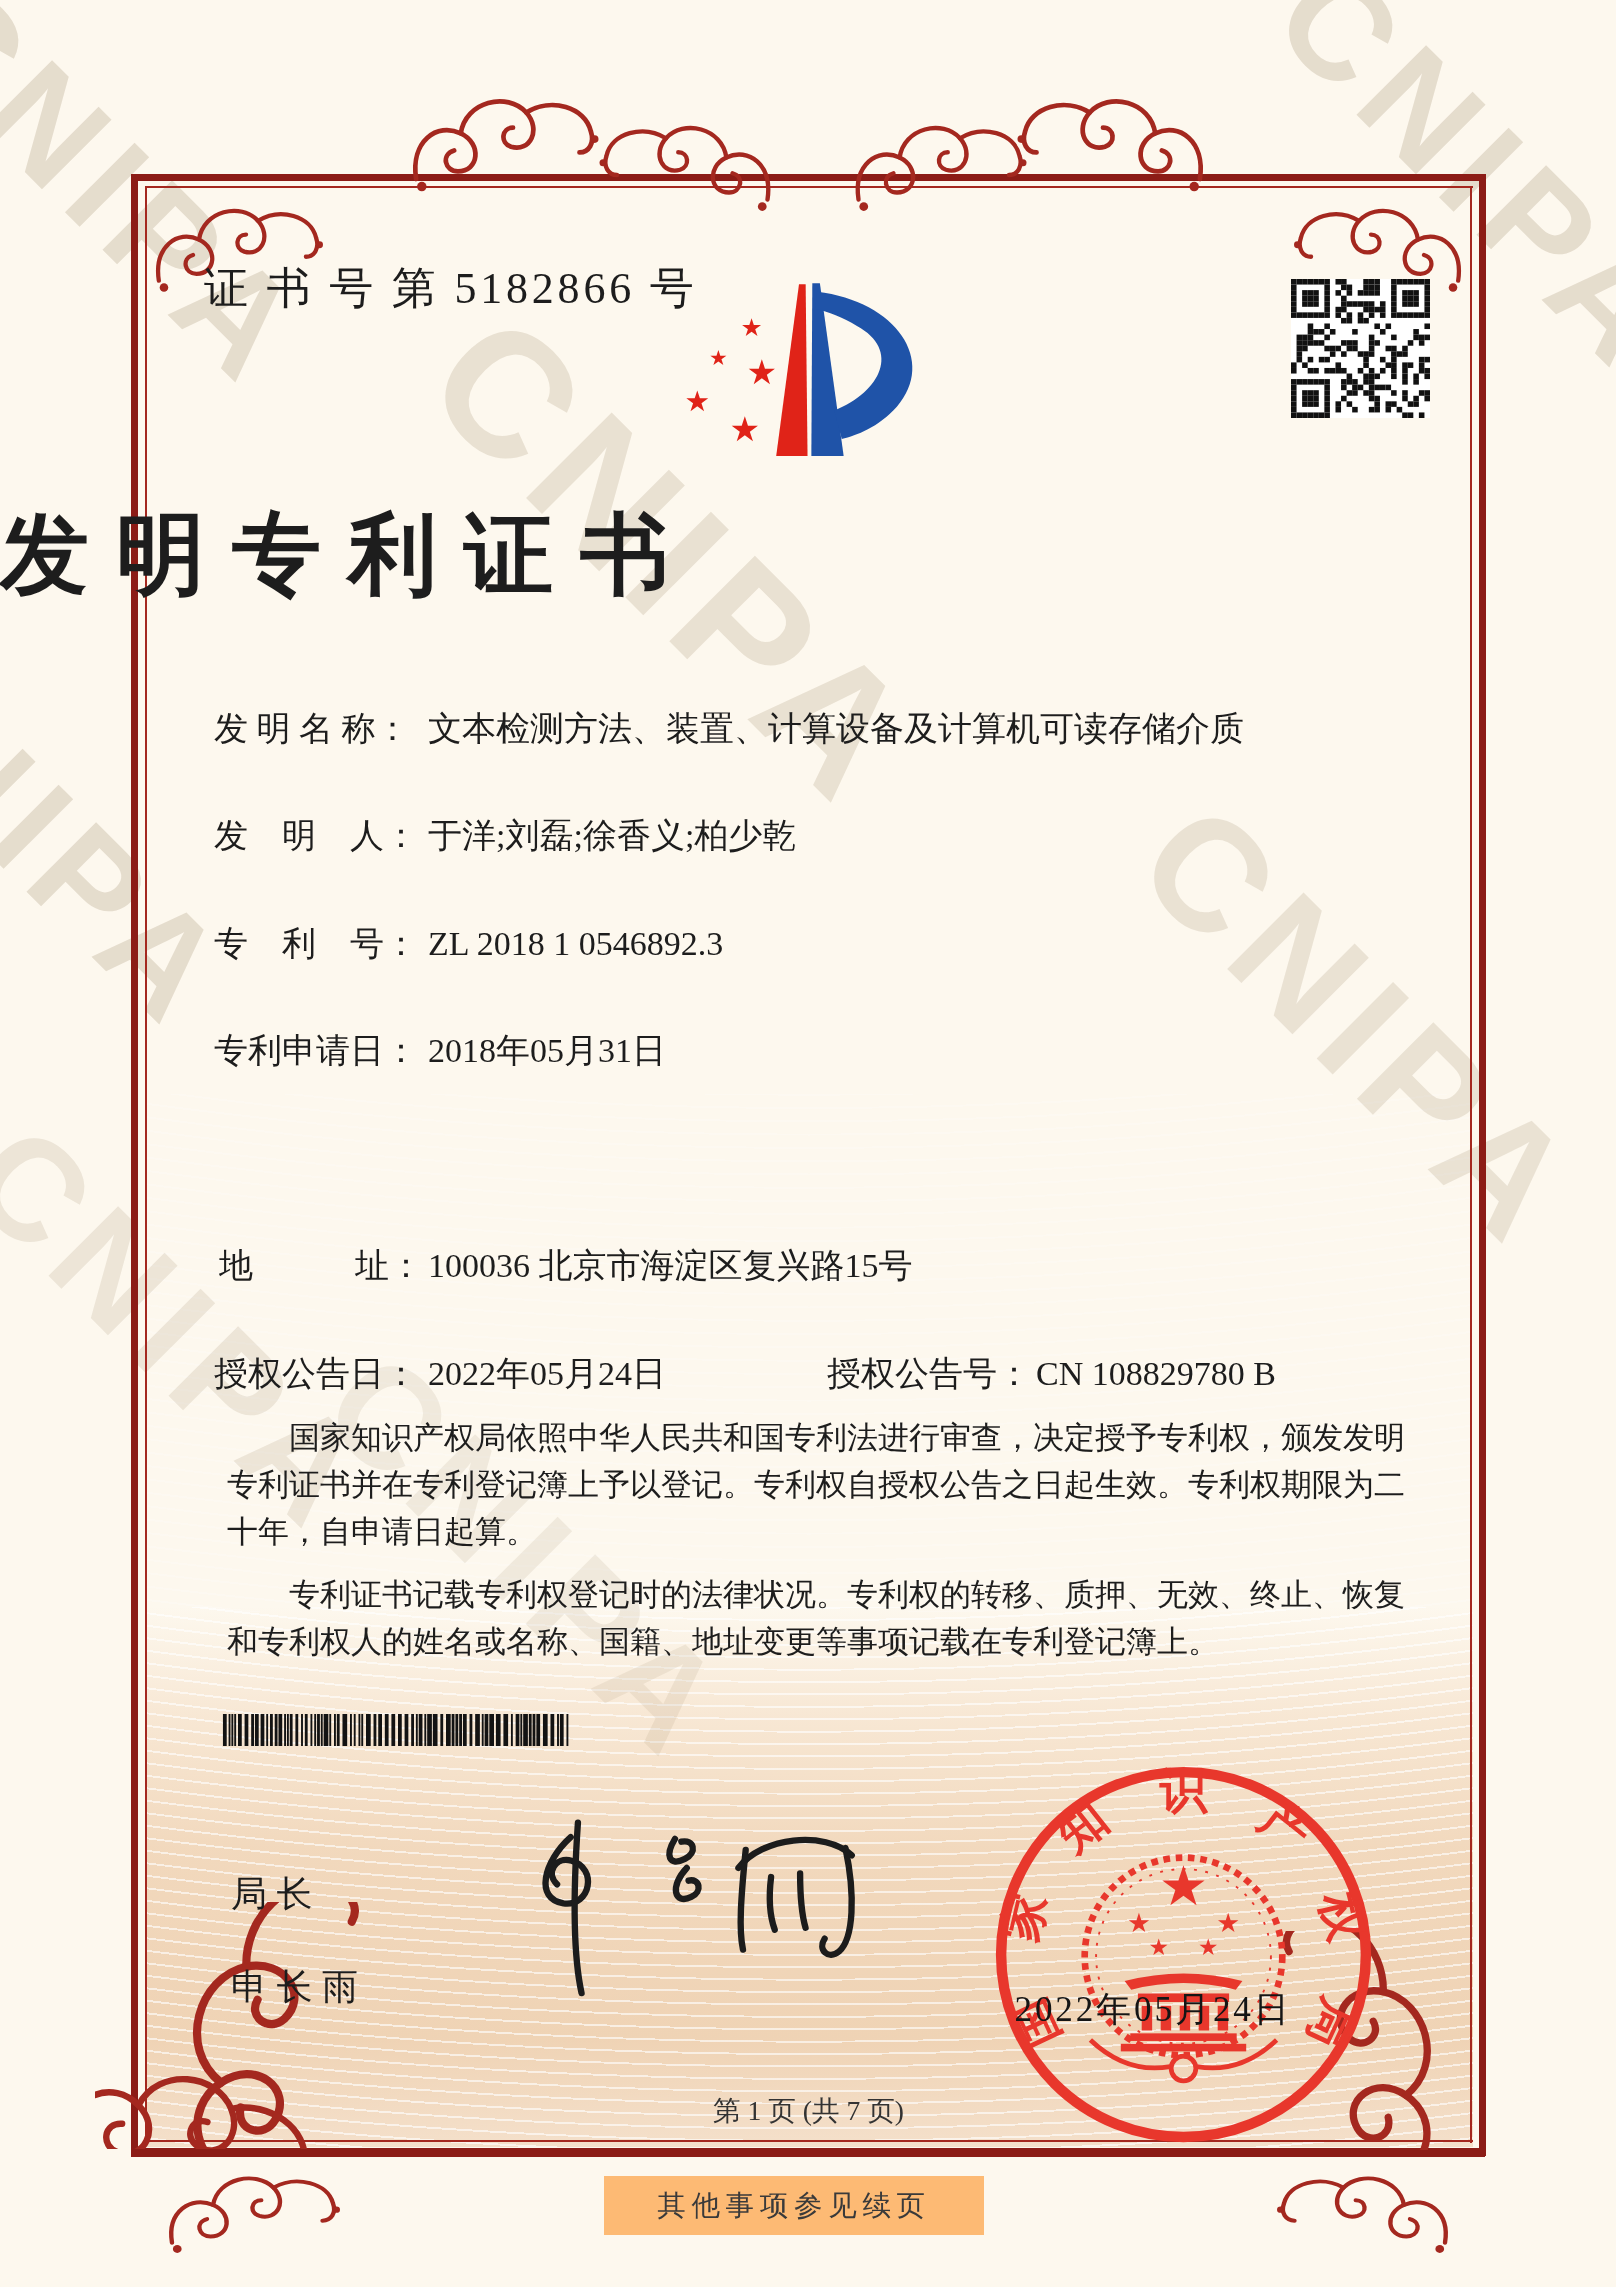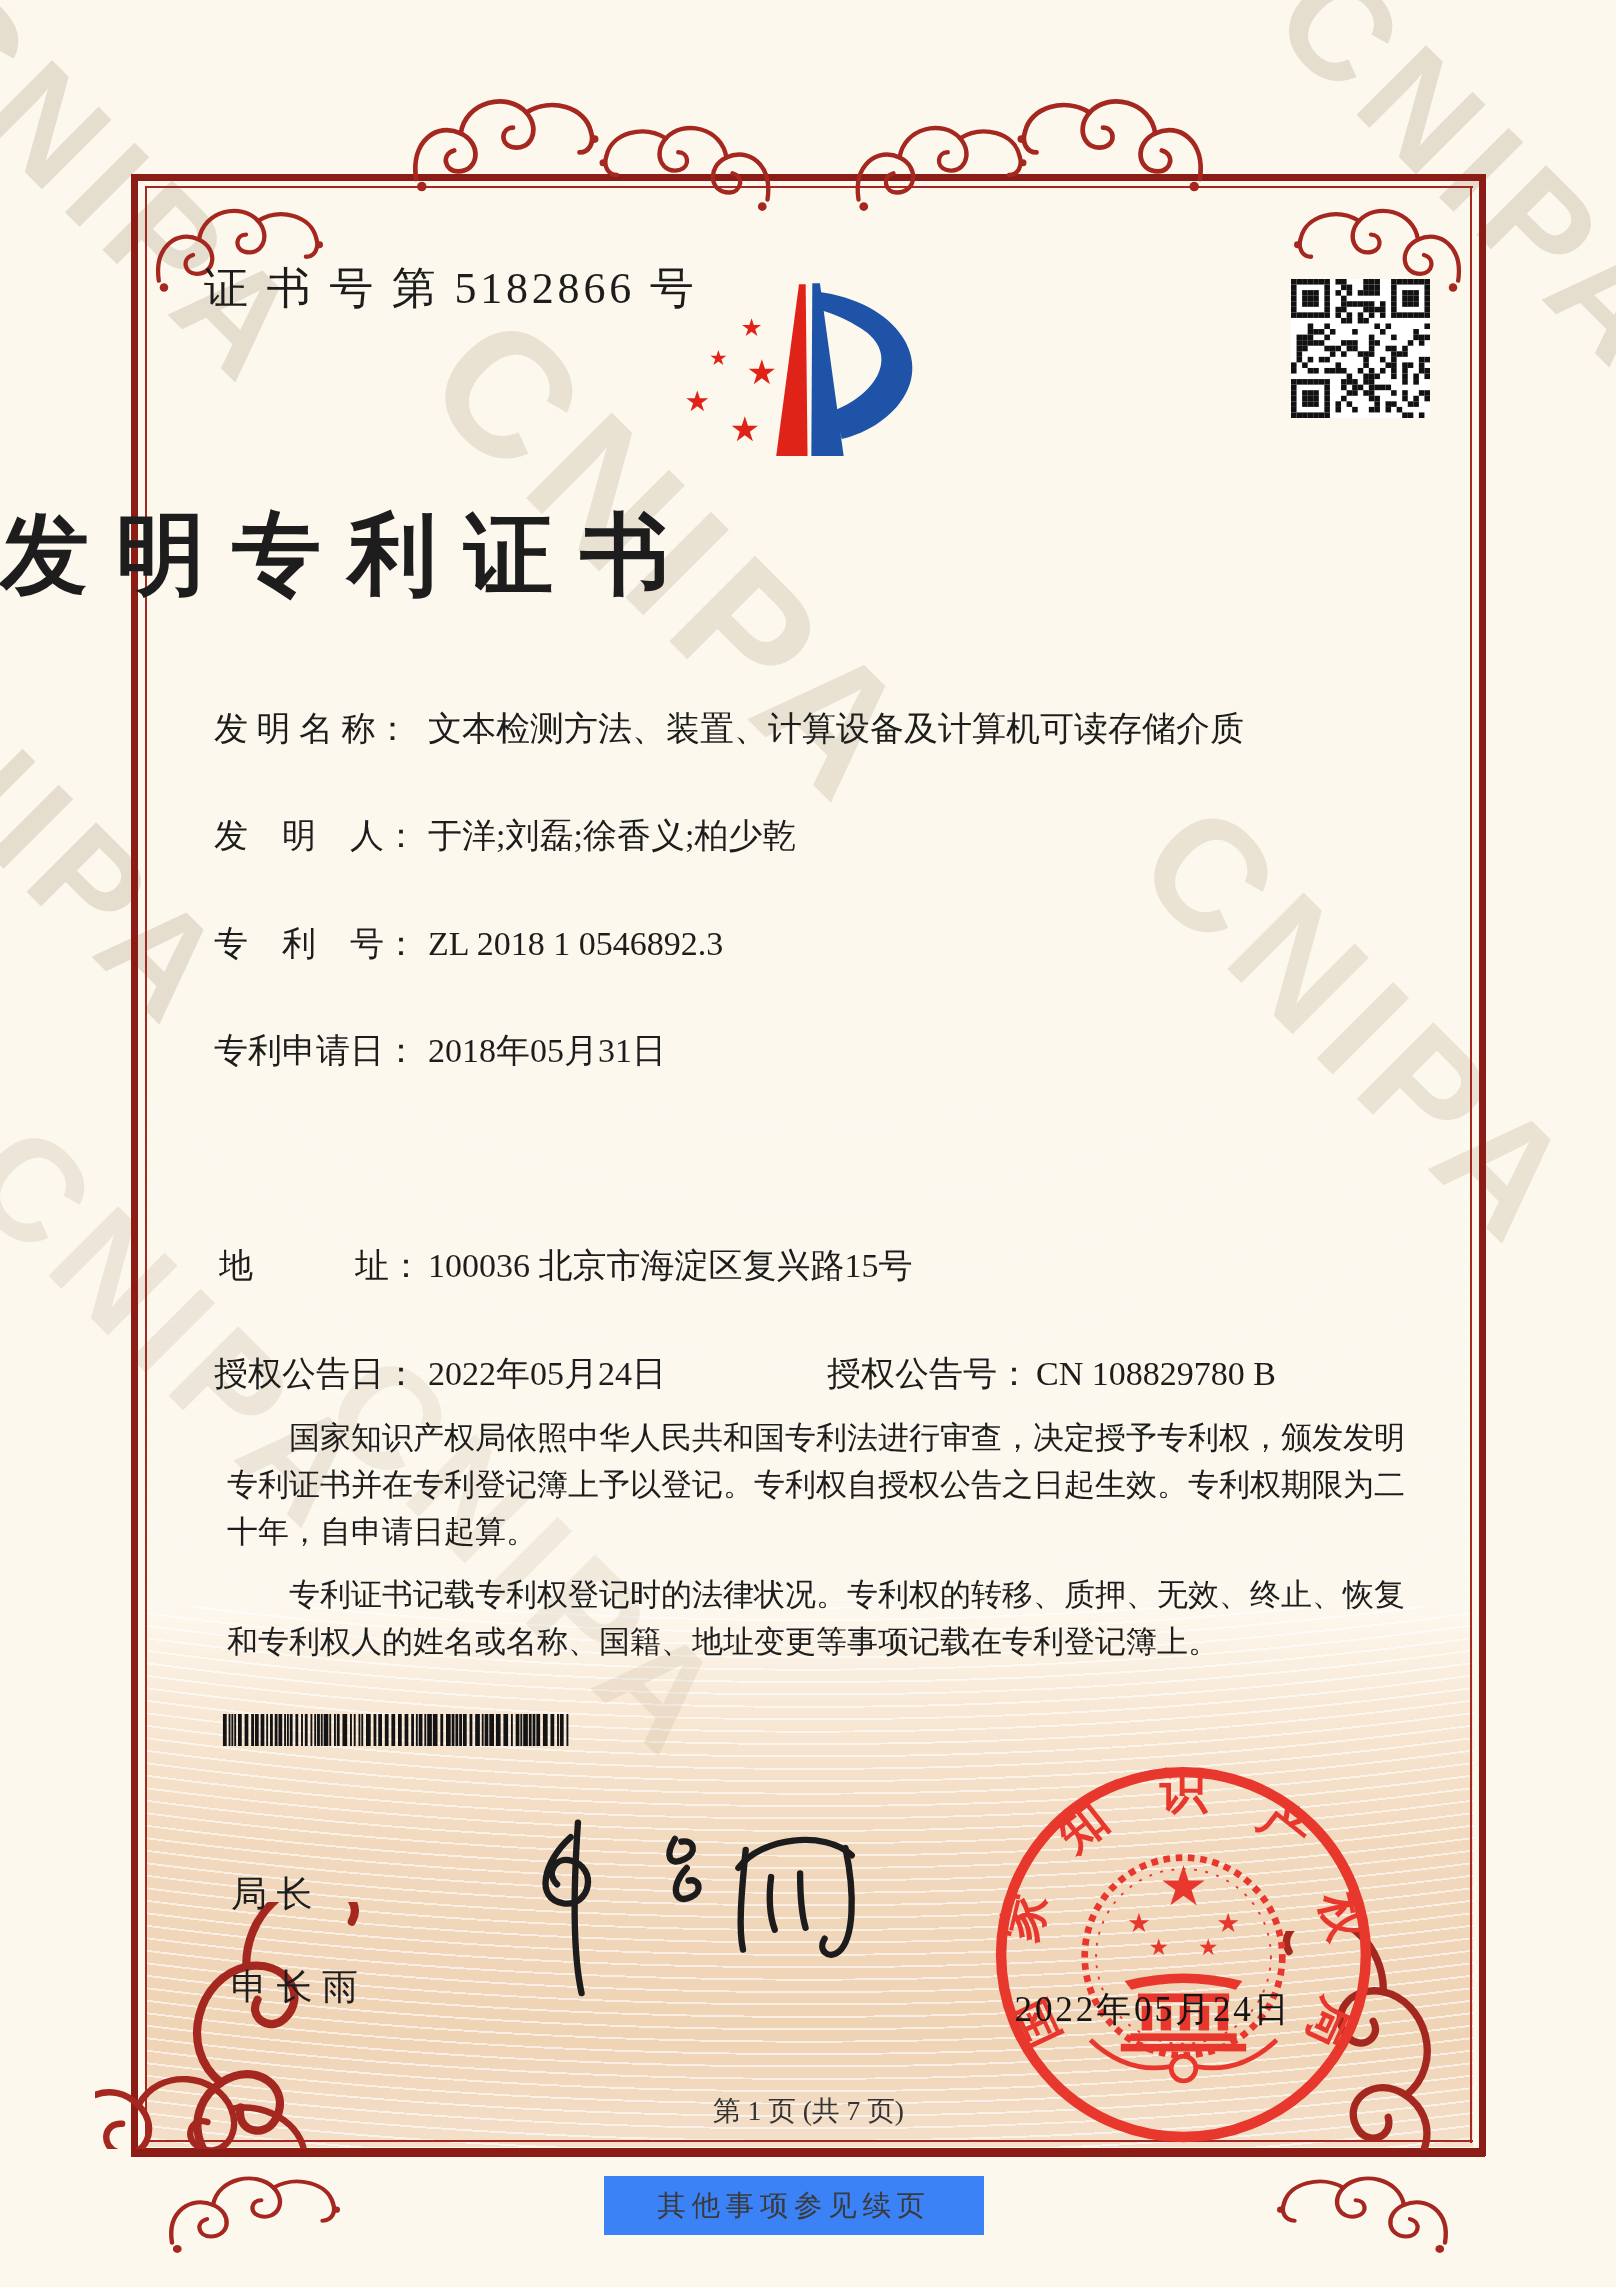--- a/index.html
+++ b/index.html
@@ -38,21 +38,21 @@
   .doc-title{left:0;right:0;top:495px;text-align:left;font-size:89px;font-weight:bold;letter-spacing:27px;}
   .row{left:214px;font-size:34px;white-space:nowrap;}
   .lbl{display:inline-block;width:214px;white-space:pre;}
   .val{white-space:pre;}
   .row2nd{position:absolute;left:613px;top:0;white-space:nowrap;}
   .row2nd .lbl{width:209px;}
   .paras{left:211px;top:1398px;width:1210px;font-size:31px;line-height:47px;text-align:justify;}
   .paras p{margin:16px;text-indent:2em;}
   .sig-label{left:231px;font-size:36px;letter-spacing:9.5px;}
   .pageno{left:28.5px;width:1560px;top:2092px;text-align:center;font-size:27.6px;color:#333;}
-  .note-box{left:604px;top:2176px;width:380px;height:59px;background:#3b82f6;
+  .note-box{left:604px;top:2176px;width:380px;height:59px;background:#fdba74;
     display:flex;align-items:center;justify-content:center;}
   .note-box span{font-size:28.5px;letter-spacing:5.7px;color:#3a3a3a;}
 </style>
 </head>
 <body>
 
 <div id="page">
 
   <svg width="0" height="0" style="position:absolute">
     <defs>

